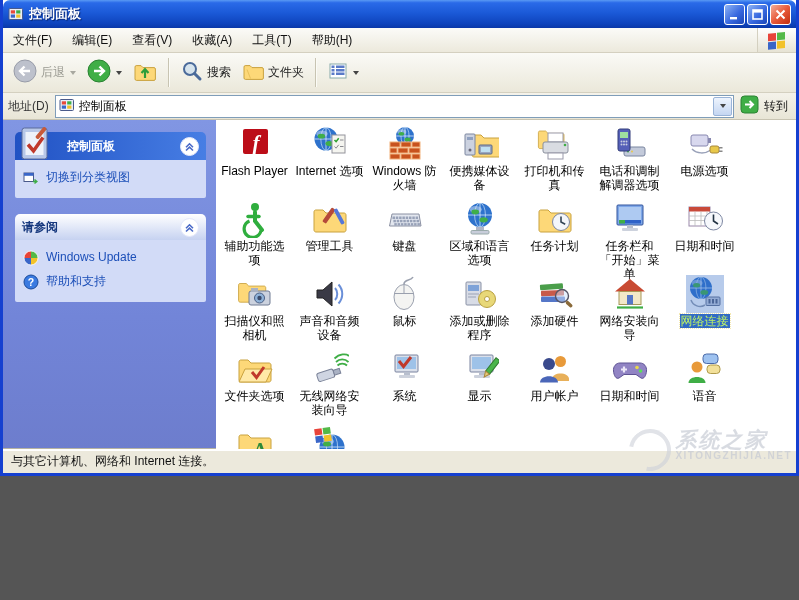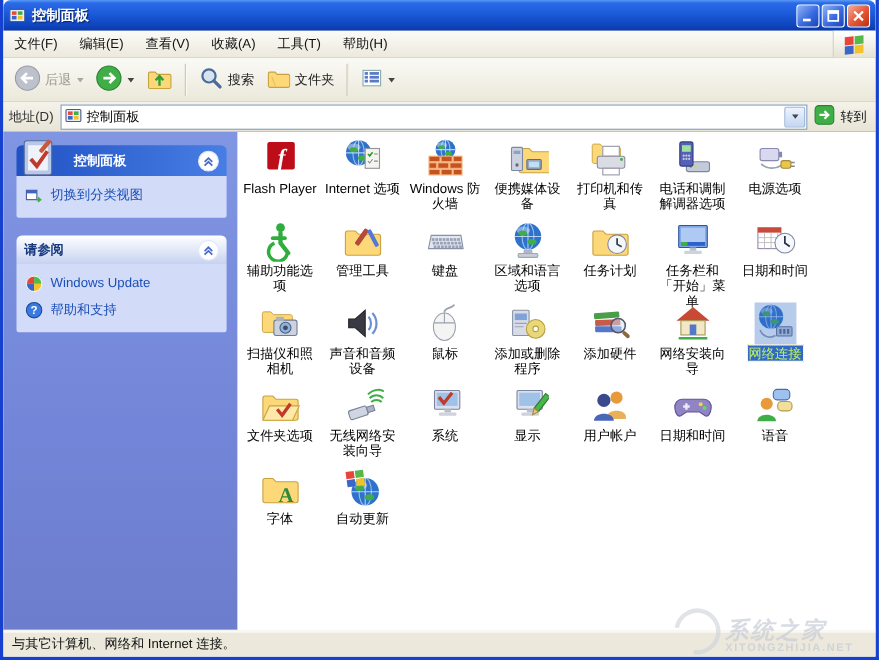--- a/index.html
+++ b/index.html
@@ -1,16 +1,16 @@
 <!DOCTYPE html>
 <html><head>
 <meta charset="utf-8">
 <style>
   html,body{margin:0;padding:0;background:#555;}
-  .window{width:799px;height:600px;box-sizing:border-box;display:flex;flex-direction:column;
+  .window{width:799px;height:476px;box-sizing:border-box;display:flex;flex-direction:column;
     font-family:"Liberation Sans","DejaVu Sans",sans-serif;position:relative;overflow:hidden;
     border-left:3px solid #1540d0;border-right:3px solid #1540d0;border-bottom:3px solid #1540d0;background:#fff;}
   
   .titlebar{height:28px;flex:0 0 28px;display:flex;align-items:center;gap:5px;padding:0 5px;
     border-radius:7px 7px 0 0;
     background:linear-gradient(180deg,#5a9af4 0%,#2a6ae8 10%,#1b5ad8 45%,#0e43bc 85%,#0a38a8 100%);}
   .title-icon{width:16px;height:16px;display:inline-flex;}
   .title-text{color:#fff;font-weight:bold;font-size:13px;text-shadow:1px 1px 1px #08246e;}
   .win-buttons{margin-left:auto;display:flex;gap:2px;}
   .winbtn{width:21px;height:21px;border-radius:3px;border:1px solid #fff;box-sizing:border-box;
@@ -59,21 +59,21 @@
   .grid{display:grid;grid-template-columns:repeat(7,75px);grid-auto-rows:75px;}
   .cell{display:flex;flex-direction:column;align-items:center;padding-top:2px;cursor:pointer;}
   .cell .icon{width:38px;height:38px;position:relative;flex:0 0 38px;}
   .cell .label{font-size:12px;line-height:14px;text-align:center;margin-top:1px;max-width:70px;color:#000;}
   .cell.selected .label{background:#316ac5;color:#bef264;outline:1px dotted #f4e8b0;padding:0 1px;}
   .cell.selected .icon::after{content:"";position:absolute;inset:0;background:rgba(49,106,197,.35);}
   
   .statusbar{height:23px;flex:0 0 23px;display:flex;align-items:center;padding:0 8px;font-size:12px;color:#111;
     background:#ece9dc;border-top:1px solid #fff;box-shadow:inset 0 1px 0 #fff,0 -1px 0 #b8b4a2;}
   
-  .watermark{position:absolute;right:20px;bottom:2px;display:flex;align-items:flex-end;gap:4px;
+  .watermark{position:absolute;right:4px;bottom:2px;display:flex;align-items:flex-start;gap:4px;
     pointer-events:none;z-index:20;opacity:.8;}
   .wm-logo{width:34px;height:34px;border-radius:50%;border:4px solid rgba(205,208,216,.75);
     border-left-color:transparent;transform:rotate(-35deg);}
   .wm-cn{font-size:21px;font-weight:bold;font-style:italic;color:rgba(198,202,212,.85);letter-spacing:2px;line-height:21px;}
   .wm-en{font-size:10px;font-weight:bold;color:rgba(198,202,212,.9);letter-spacing:1.5px;}
 </style>
 </head>
 <body>
 
 <div class="window">

